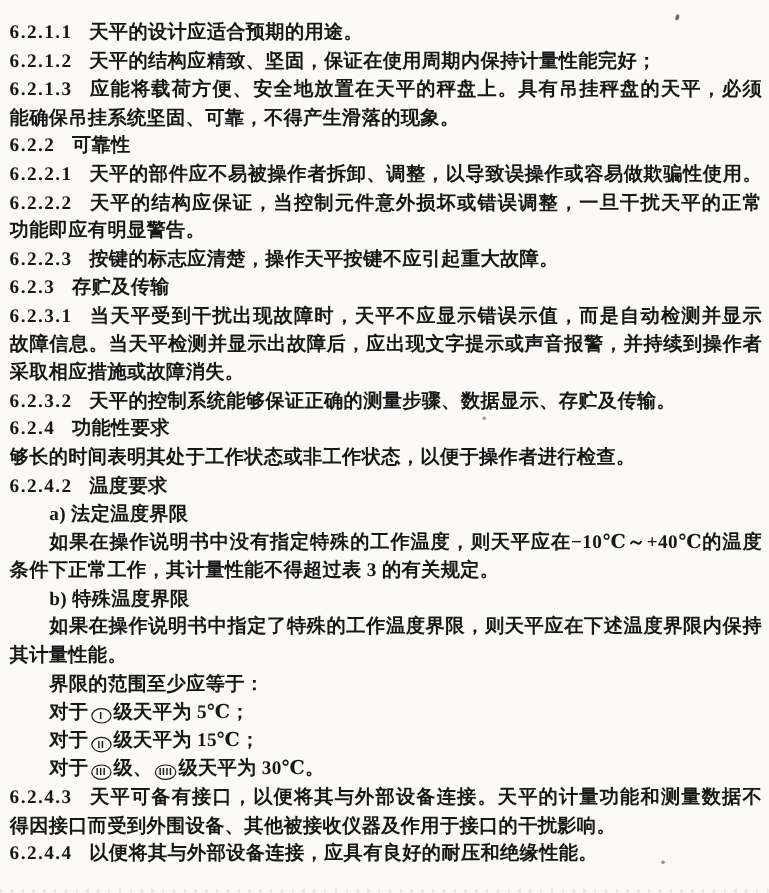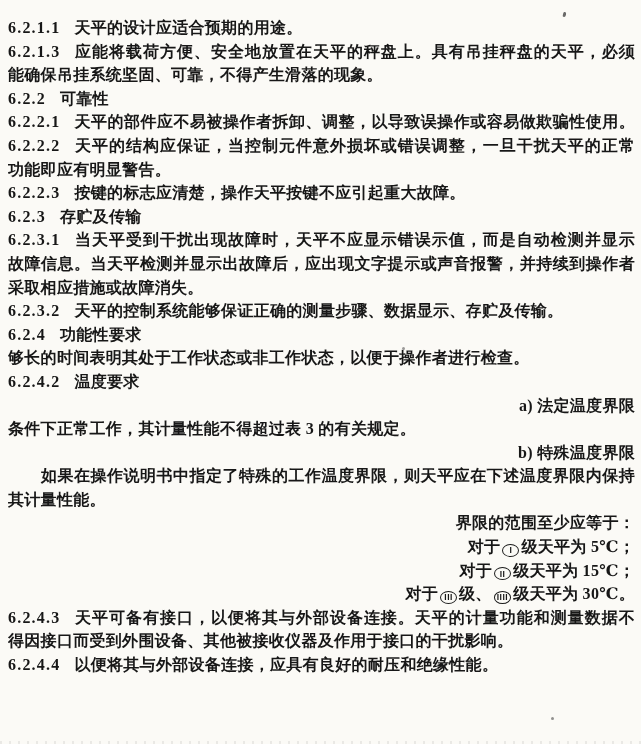--- a/index.html
+++ b/index.html
@@ -19,21 +19,21 @@
   .line{
     height:23.6px;
     white-space:nowrap;
     overflow:hidden;
   }
   .fill{
     white-space:normal;
     text-align:justify;
     text-align-last:justify;
   }
-  .indent{padding-left:33px;text-align:right;}
+  .indent{padding-left:33px;}
   .num{
     display:inline-block;
     margin-right:14px;
     letter-spacing:1.2px;
   }
   .cls{
     display:inline-flex;
     align-items:center;
     justify-content:center;
     box-sizing:border-box;
@@ -67,20 +67,21 @@
     opacity:0.5;
   }
 </style>
 </head>
 <body>
 
 <div class="doc">
 
   <div class="line"><span class="num">6.2.1.1</span><span>天平的设计应适合预期的用途。</span></div>
 
+  <div class="line"><span class="num">6.2.1.2</span><span>天平的结构应精致、坚固，保证在使用周期内保持计量性能完好；</span></div>
 
   <div class="line fill"><span class="num">6.2.1.3</span><span>应能将载荷方便、安全地放置在天平的秤盘上。具有吊挂秤盘的天平，必须</span></div>
 
   <div class="line"><span>能确保吊挂系统坚固、可靠，不得产生滑落的现象。</span></div>
 
   <div class="line"><span class="num">6.2.2</span><span>可靠性</span></div>
 
   <div class="line fill"><span class="num">6.2.2.1</span><span>天平的部件应不易被操作者拆卸、调整，以导致误操作或容易做欺骗性使用。</span></div>
 
   <div class="line fill"><span class="num">6.2.2.2</span><span>天平的结构应保证，当控制元件意外损坏或错误调整，一旦干扰天平的正常</span></div>
@@ -101,20 +102,21 @@
 
   <div class="line"><span class="num">6.2.4</span><span>功能性要求</span></div>
 
 
   <div class="line"><span>够长的时间表明其处于工作状态或非工作状态，以便于操作者进行检查。</span></div>
 
   <div class="line"><span class="num">6.2.4.2</span><span>温度要求</span></div>
 
   <div class="line indent"><span>a) 法定温度界限</span></div>
 
+  <div class="line indent fill"><span>如果在操作说明书中没有指定特殊的工作温度，则天平应在−10℃～+40℃的温度</span></div>
 
   <div class="line"><span>条件下正常工作，其计量性能不得超过表 3 的有关规定。</span></div>
 
   <div class="line indent"><span>b) 特殊温度界限</span></div>
 
   <div class="line indent fill"><span>如果在操作说明书中指定了特殊的工作温度界限，则天平应在下述温度界限内保持</span></div>
 
   <div class="line"><span>其计量性能。</span></div>
 
   <div class="line indent"><span>界限的范围至少应等于：</span></div>

